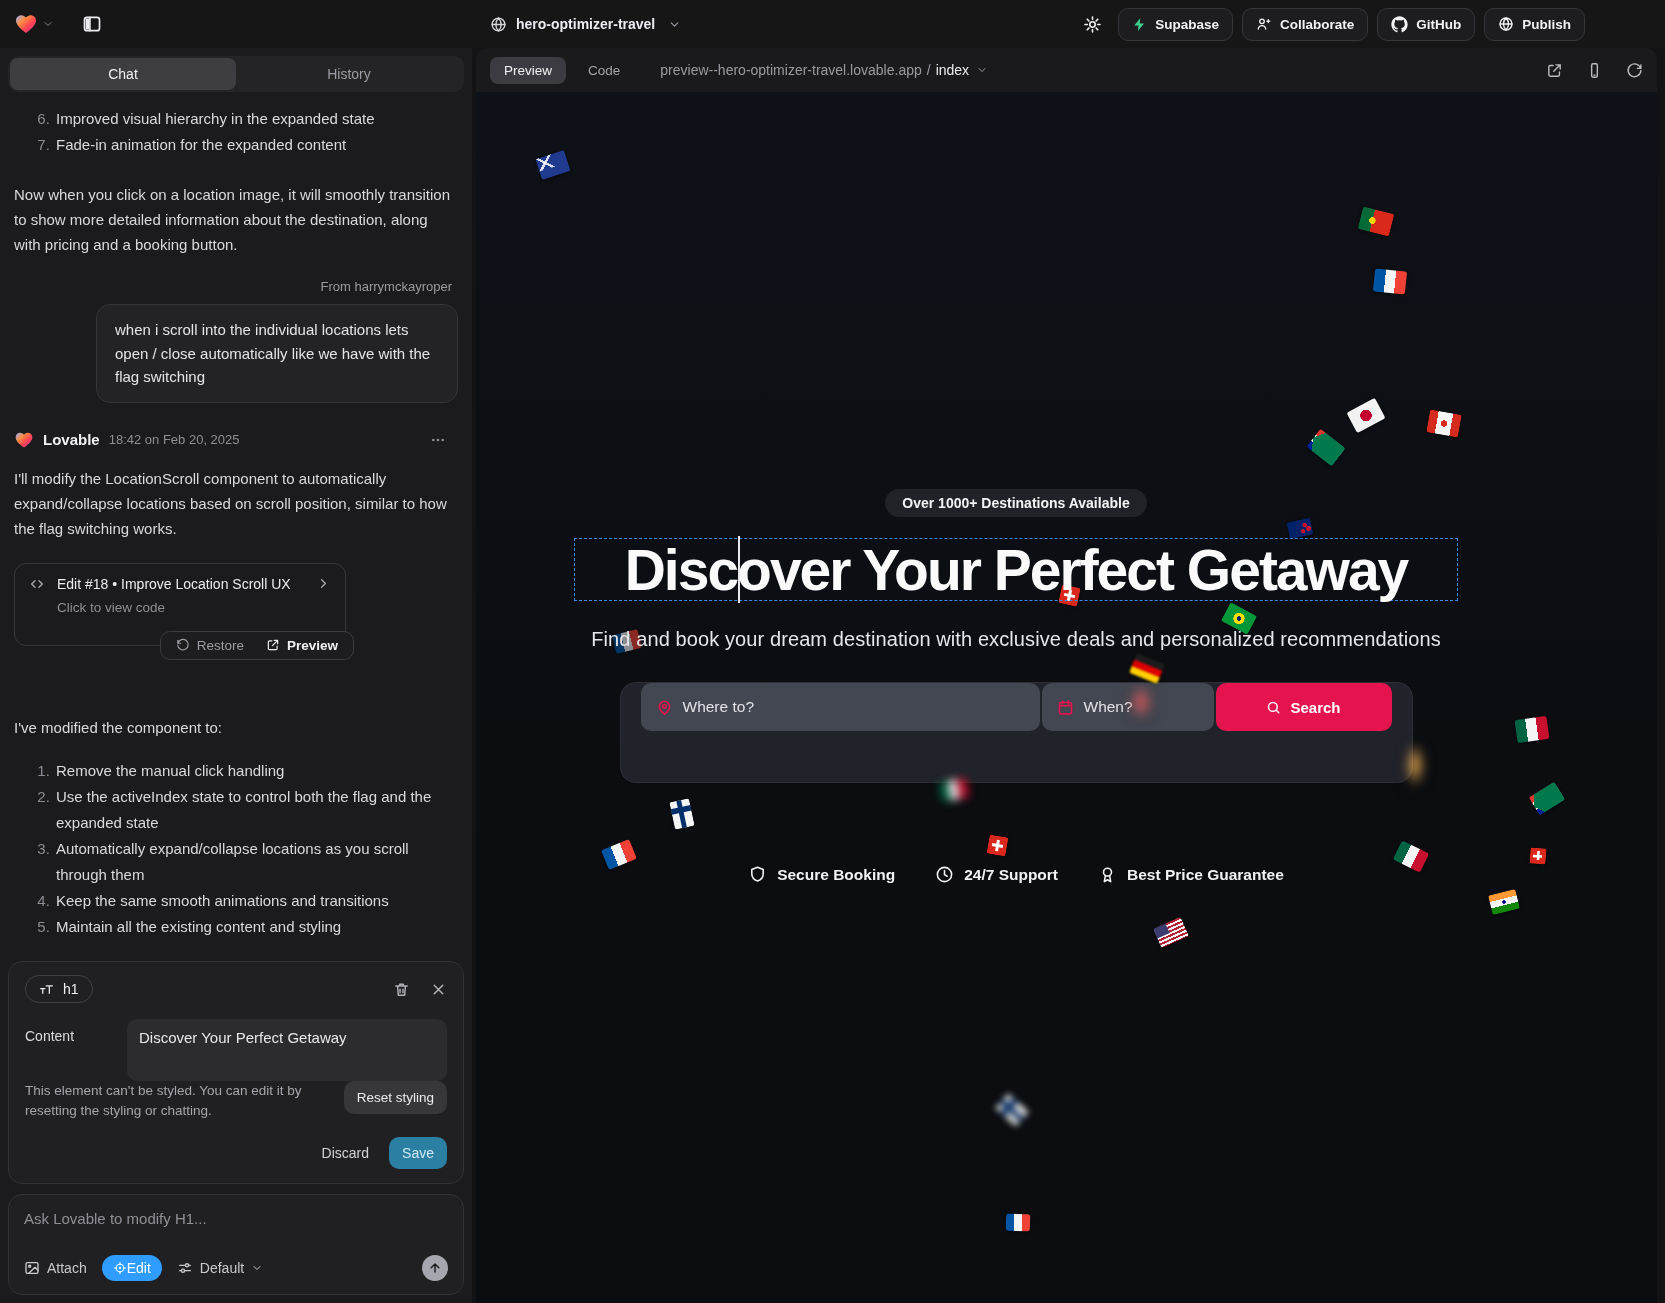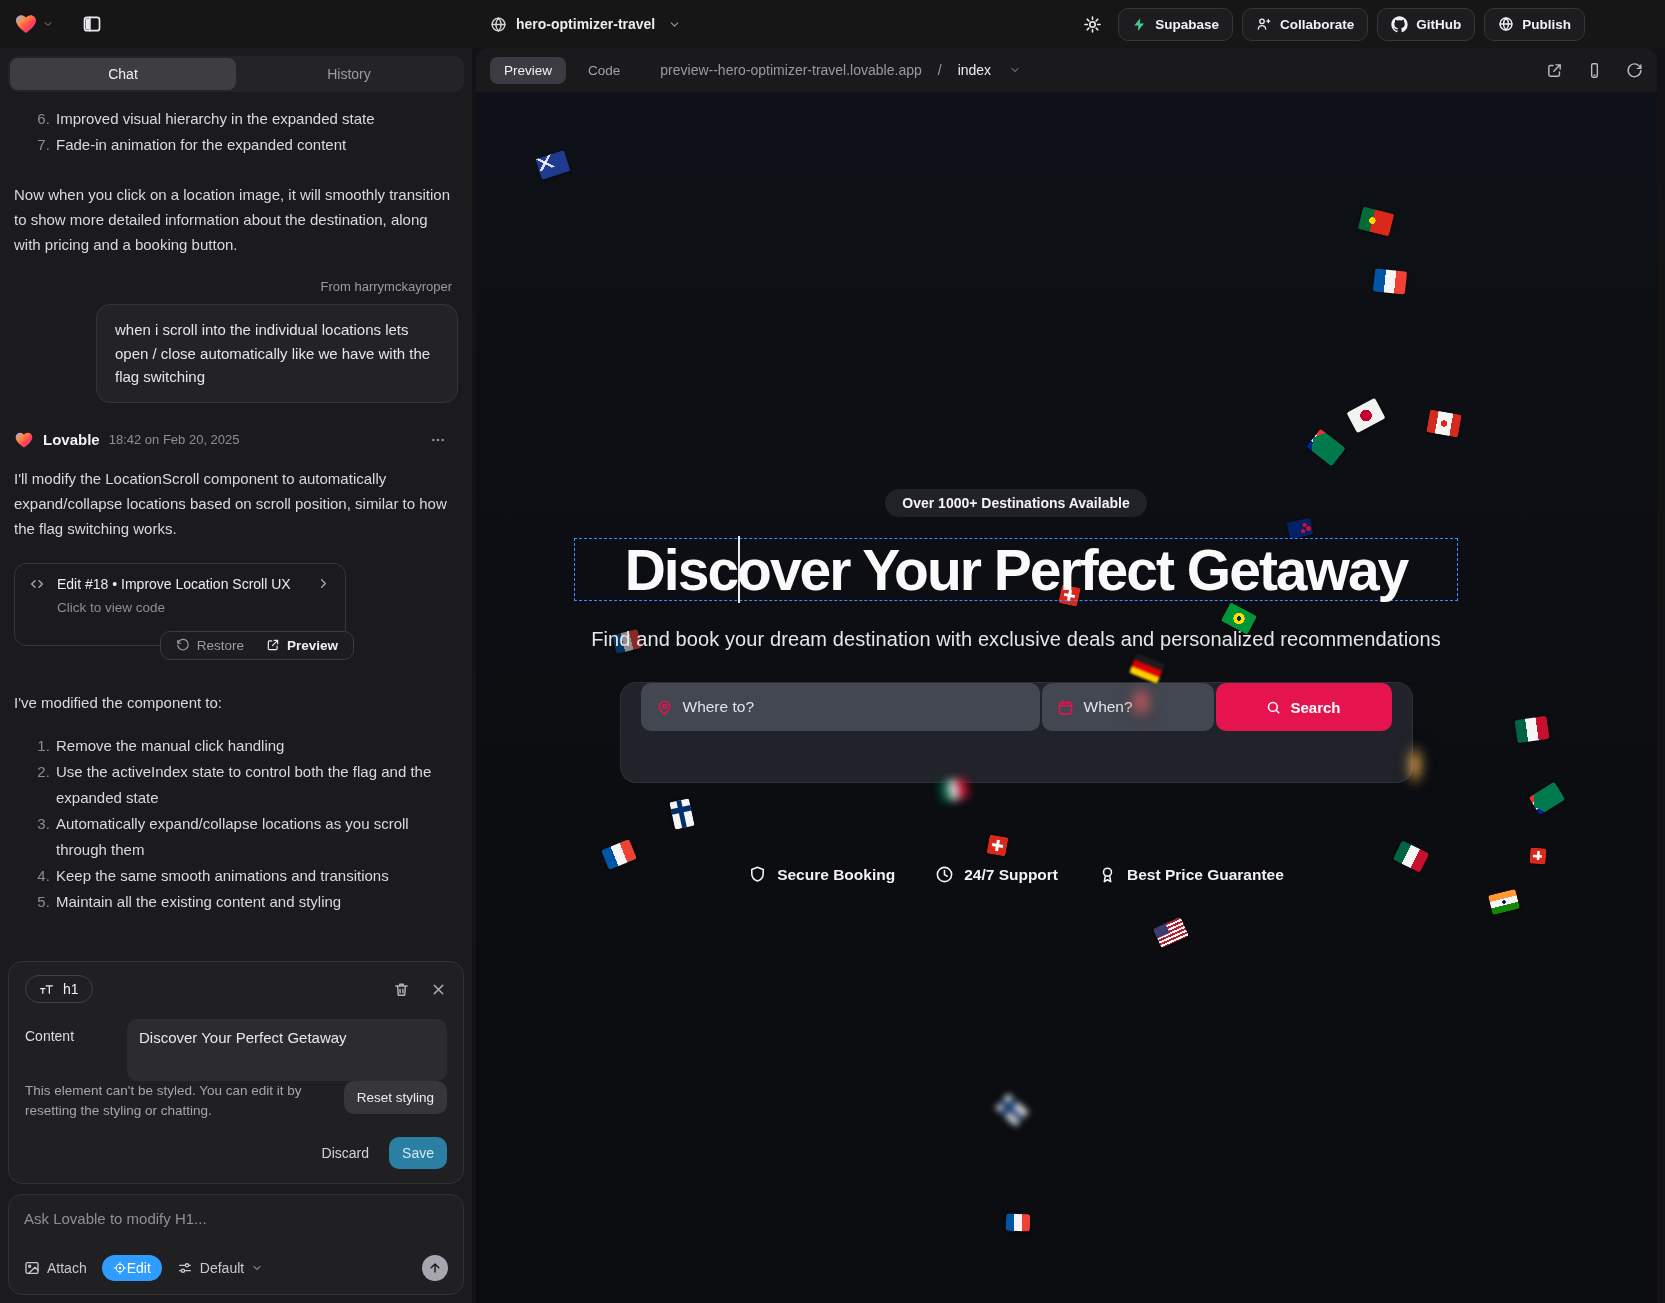--- a/index.html
+++ b/index.html
@@ -40,21 +40,21 @@
   .ass-dots{margin-left:auto;color:#8e8e95;cursor:pointer;padding-right:12px;}
   .edit-card{margin-top:22px;width:332px;border:1px solid #36363c;border-radius:12px;padding:12px 14px 30px 14px;position:relative;cursor:pointer;}
   .ec-row1{display:flex;align-items:center;gap:12px;}
   .ec-title{font-size:14px;color:#ececf0;font-weight:400;flex:1;}
   .ec-ic{color:#a9a9b1;}
   .ec-sub{margin:8px 0 0 28px;font-size:13.5px;color:#8e8e95;}
   .rp-pill{position:absolute;right:-9px;bottom:-15px;background:#1d1d20;border:1px solid #3a3a40;border-radius:10px;display:flex;align-items:center;height:29px;padding:0 4px;}
   .rp-btn{display:flex;align-items:center;gap:7px;font-size:13.5px;padding:0 11px;cursor:pointer;}
   .rp-restore{color:#9c9ca4;}
   .rp-preview{color:#f1f1f3;font-weight:700;}
-  .p3{margin-top:44px;}
+  .p3{margin-top:69px;}
   ol.steps{margin:18px 0 0 0;padding:0 0 0 40px;}
   ol.steps li{line-height:26px;margin-bottom:0;color:#d9d9de;padding-left:2px;}
   ol.steps li::marker{color:#8c8c94;}
 
   
   .editor{flex:0 0 auto;margin-top:10px;background:#202023;border:1px solid #323237;border-radius:14px;padding:13px 16px 14px 16px;}
   .ed-head{display:flex;align-items:center;}
   .tag-pill{display:flex;align-items:center;gap:9px;border:1px solid #404046;border-radius:999px;padding:5px 13px;color:#f1f1f3;font-size:14px;}
   .tag-pill .tt{color:#ececf0;}
   .ed-icons{margin-left:auto;display:flex;align-items:center;gap:20px;color:#b3b3ba;}
@@ -76,21 +76,21 @@
   .ask-item{display:flex;align-items:center;gap:7px;cursor:pointer;}
   .edit-pill{display:flex;align-items:center;background:#2f9dff;color:#fff;border-radius:999px;padding:5px 11px;font-weight:400;cursor:pointer;}
   .send{margin-left:auto;width:26px;height:26px;border-radius:50%;background:#a6a6ae;color:#1c1c1e;display:flex;align-items:center;justify-content:center;cursor:pointer;}
   .send .ic{width:14px;height:14px;stroke-width:2.5;}
 
   
   .preview-panel{position:absolute;top:48px;left:476px;right:8px;bottom:0;background:#1a1a1c;border-radius:12px 12px 0 0;overflow:hidden;display:flex;flex-direction:column;}
   .ptoolbar{height:44px;display:flex;align-items:center;padding:0 14px;flex:0 0 auto;}
   .ptab-active{background:#3b3b41;border-radius:8px;padding:6px 14px;color:#f1f1f3;font-size:13.5px;cursor:pointer;}
   .ptab{margin-left:14px;color:#a3a3ab;font-size:13.5px;cursor:pointer;padding:6px 8px;}
-  .purl{margin-left:32px;display:flex;align-items:center;gap:16px;font-size:14px;color:#9a9aa2;cursor:pointer;}
+  .purl{margin-left:32px;display:flex;align-items:center;gap:5px;font-size:14px;color:#9a9aa2;cursor:pointer;}
   .purl .idx{color:#ececf0;}
   .purl .chev{color:#9a9aa2;margin-left:2px;}
   .ptools{margin-left:auto;display:flex;align-items:center;gap:23px;color:#bbbbc2;}
   .ptools .ic{width:17px;height:17px;cursor:pointer;}
   .viewport{flex:1;position:relative;overflow:hidden;background:linear-gradient(180deg,#0e1117 0%,#0b0d11 55%,#0a0c10 100%);}
   .flag{position:absolute;border-radius:2.5px;box-shadow:0 1px 3px rgba(0,0,0,.5);z-index:1;}
 
   .hero{position:absolute;left:0;top:397px;width:1080px;display:flex;flex-direction:column;align-items:center;z-index:3;}
   .badge{background:#212228;border-radius:999px;padding:6px 17px;color:#f4f4f6;font-size:14px;font-weight:700;}
   .sel-box{margin-top:21px;width:884px;height:63px;border:1px dashed #3d8bfd;position:relative;display:flex;align-items:center;justify-content:center;}

